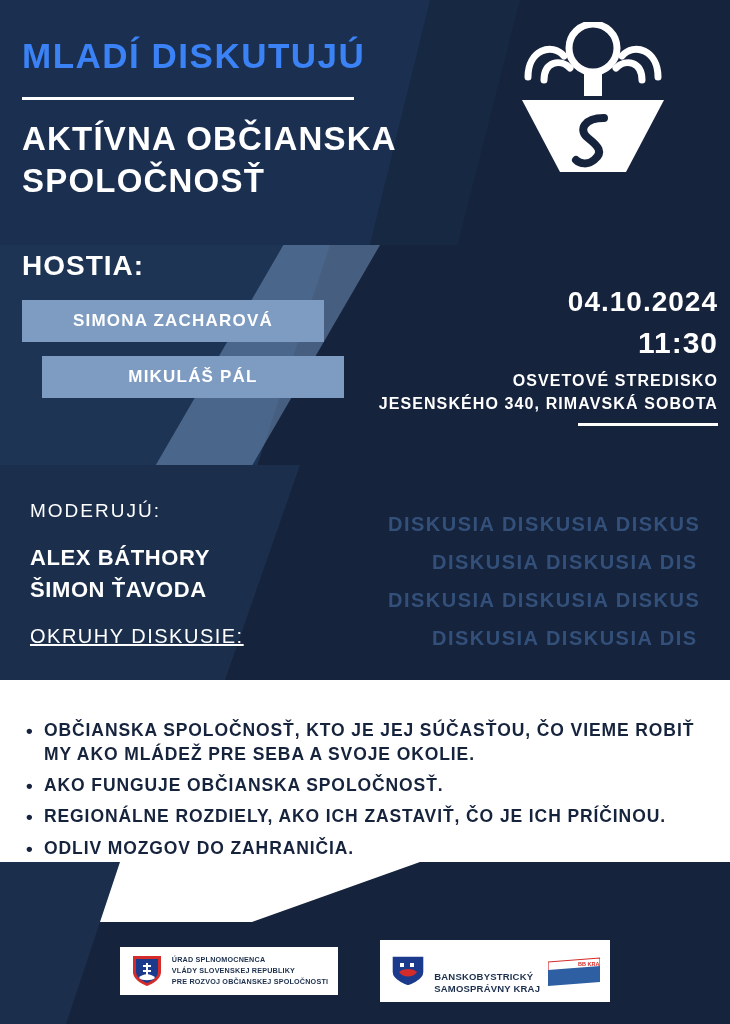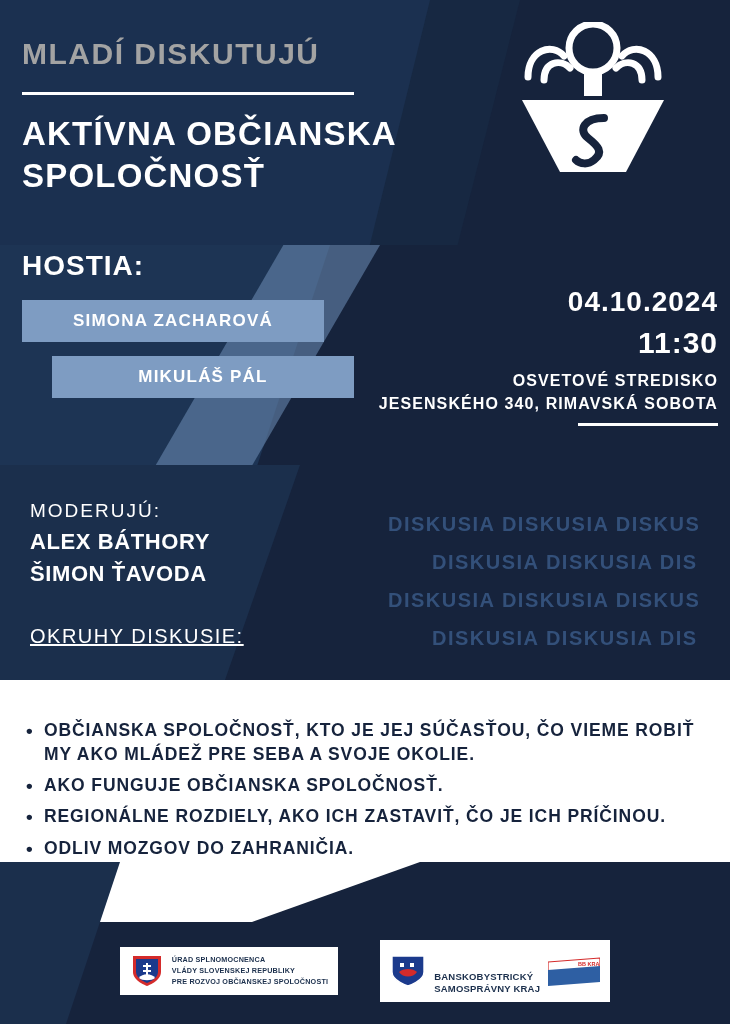--- a/index.html
+++ b/index.html
@@ -70,21 +70,21 @@
   }
   .bg-bottom-light {
     position: absolute; left: 0; top: 862px; width: 120px; height: 162px;
     background: #1b2f4c;
     clip-path: polygon(0 0, 100% 0, 55% 100%, 0 100%);
   }
 
   
   .title-block { position: absolute; left: 22px; top: 38px; z-index: 6; }
   .title-main {
-    color: #a3a3a3; font-size: 30px; font-weight: bold;
+    color: #3b82f6; font-size: 35px; font-weight: bold;
     letter-spacing: 1.5px; line-height: 1.05;
   }
   .title-rule {
     width: 332px; height: 3px; background: #ffffff;
     margin: 22px 0 18px 0;
   }
   .title-sub {
     color: #ffffff; font-size: 33px; font-weight: bold;
     letter-spacing: 1.2px; line-height: 1.28;
     max-width: 470px;
@@ -101,42 +101,42 @@
   }
   .guest-chip {
     background: #7e9cc2;
     color: #ffffff;
     font-size: 17px; font-weight: bold; letter-spacing: 1.2px;
     padding: 11px 26px;
     width: 302px;
     text-align: center;
     margin-bottom: 14px;
   }
-  .guest-chip.indent { margin-left: 30px; }
+  .guest-chip.indent { margin-left: 20px; }
 
   
   .datebox {
     position: absolute; right: 12px; top: 286px; z-index: 8;
     text-align: right; color: #ffffff;
   }
   .date-line { font-size: 28px; font-weight: bold; letter-spacing: 1px; }
   .time-line { font-size: 30px; font-weight: bold; margin-top: 8px; letter-spacing: 1px; }
   .venue-line {
     font-size: 16px; font-weight: bold; letter-spacing: 1.1px;
     margin-top: 12px;
   }
   .venue-line.second { margin-top: 5px; }
   .venue-rule {
     width: 140px; height: 3px; background: #ffffff;
     margin: 10px 0 0 auto;
   }
 
   
   .moderators { position: absolute; left: 30px; top: 500px; z-index: 8; color: #ffffff; }
-  .mod-label { font-size: 19px; letter-spacing: 2px; margin-bottom: 4px; }
+  .mod-label { font-size: 19px; letter-spacing: 2px; margin-bottom: 20px; }
   .mod-name { font-size: 22px; font-weight: bold; letter-spacing: .6px; line-height: 1.45; }
 
   
   .diskusia-grid {
     position: absolute; left: 388px; top: 505px; width: 400px; z-index: 5;
     line-height: 1.9;
     color: #33507a;
     font-size: 20px; font-weight: bold; letter-spacing: 1.5px;
     white-space: nowrap;
   }

